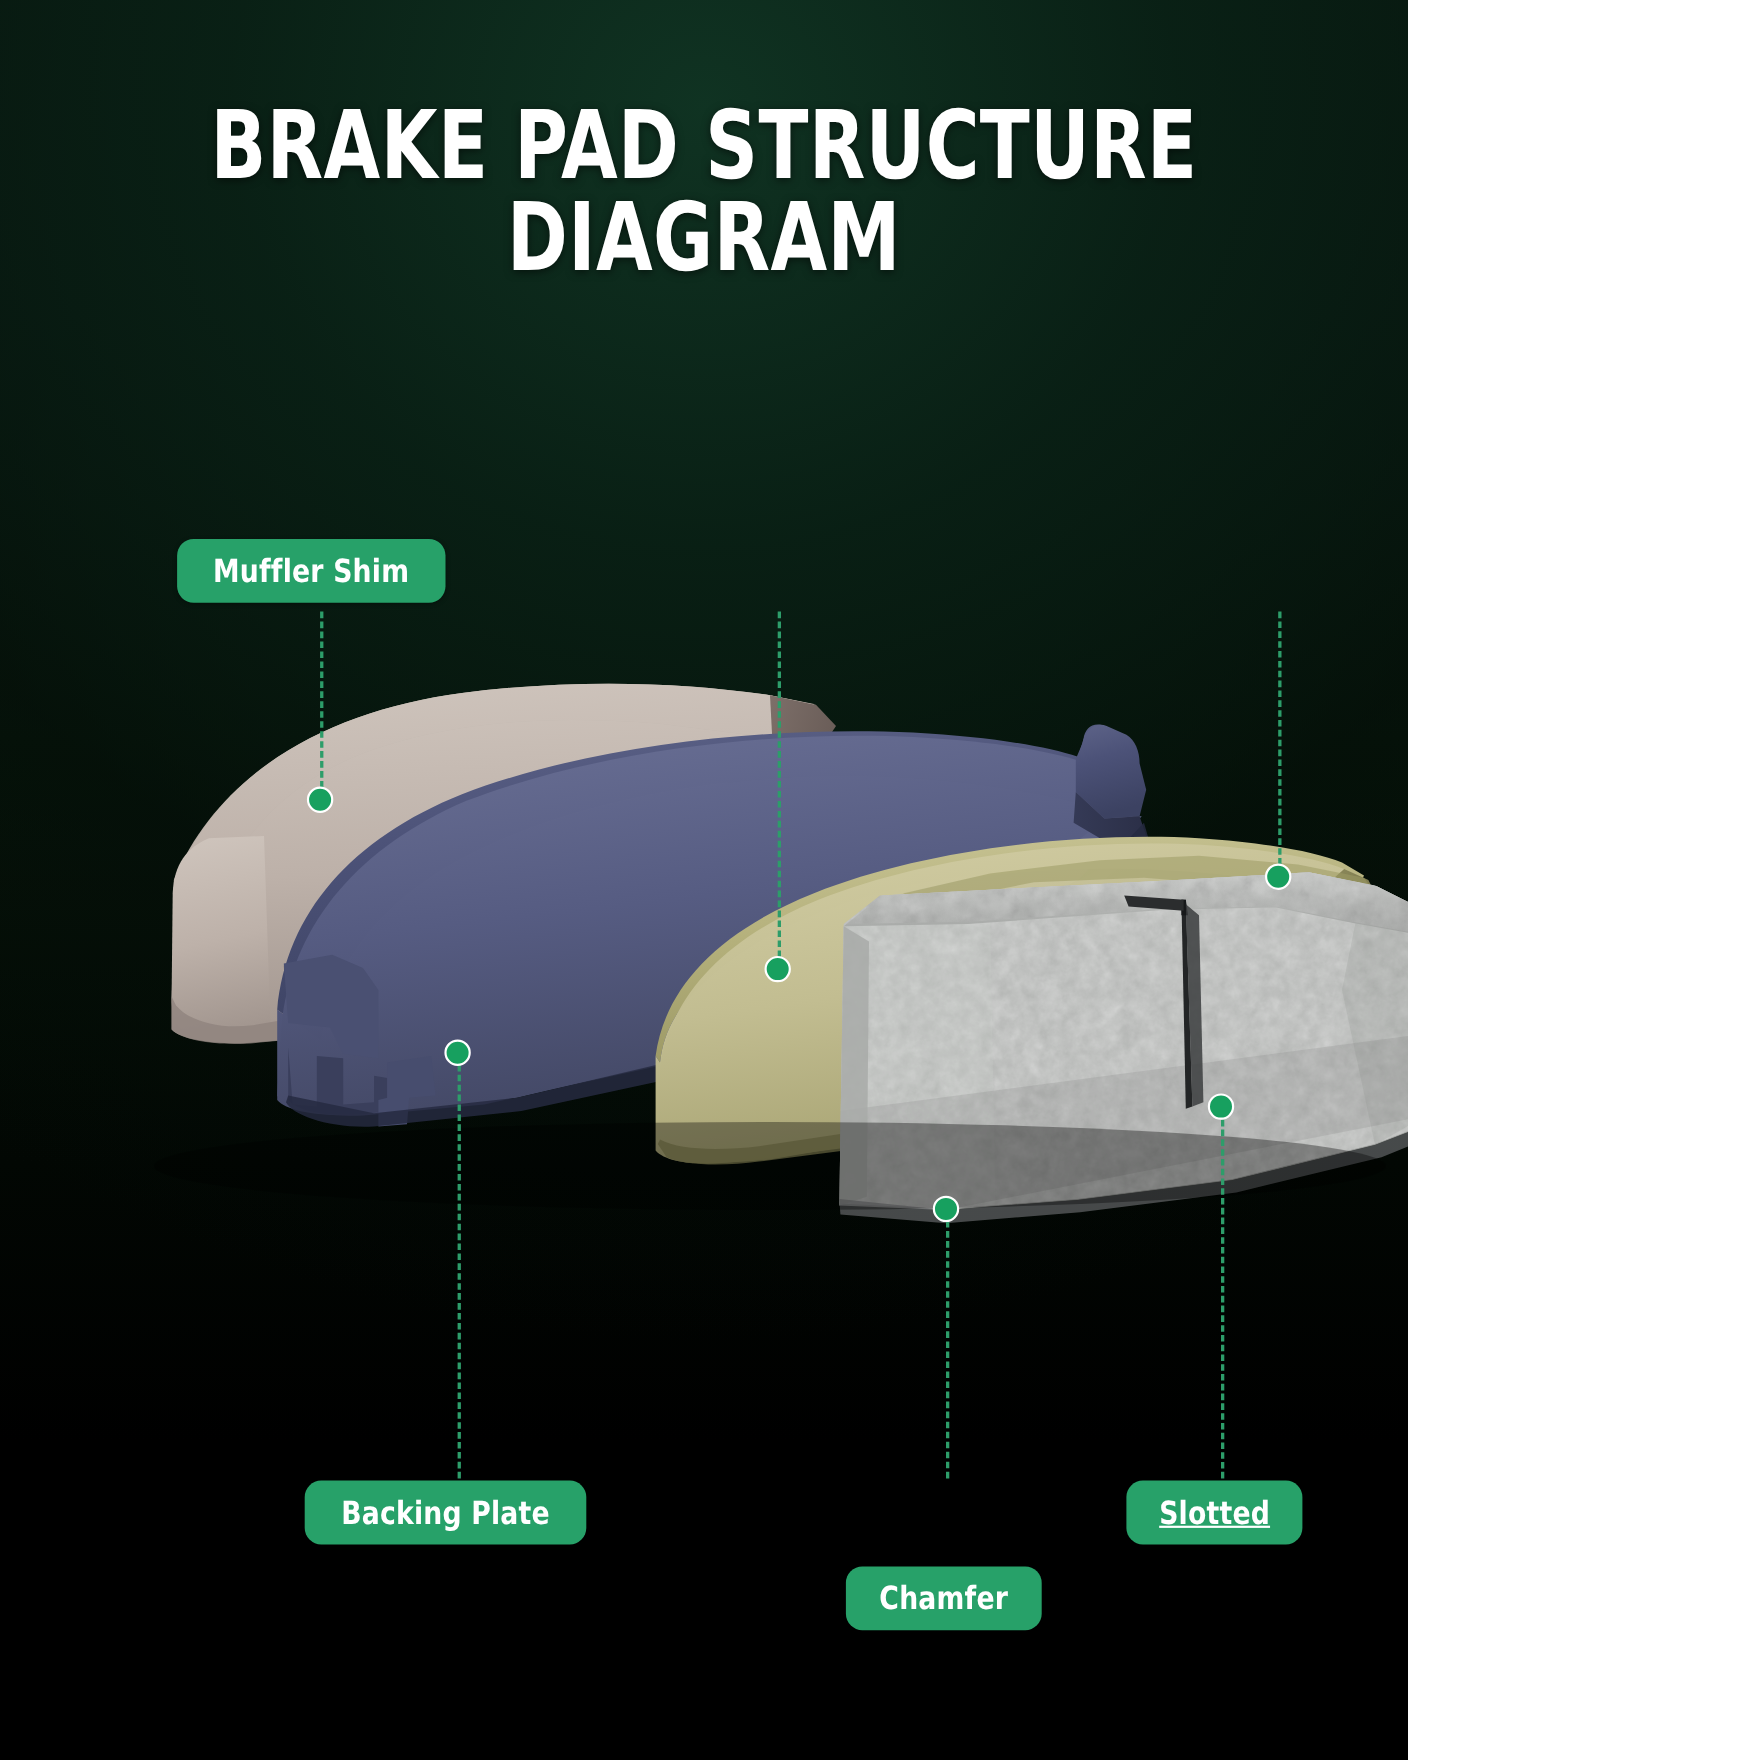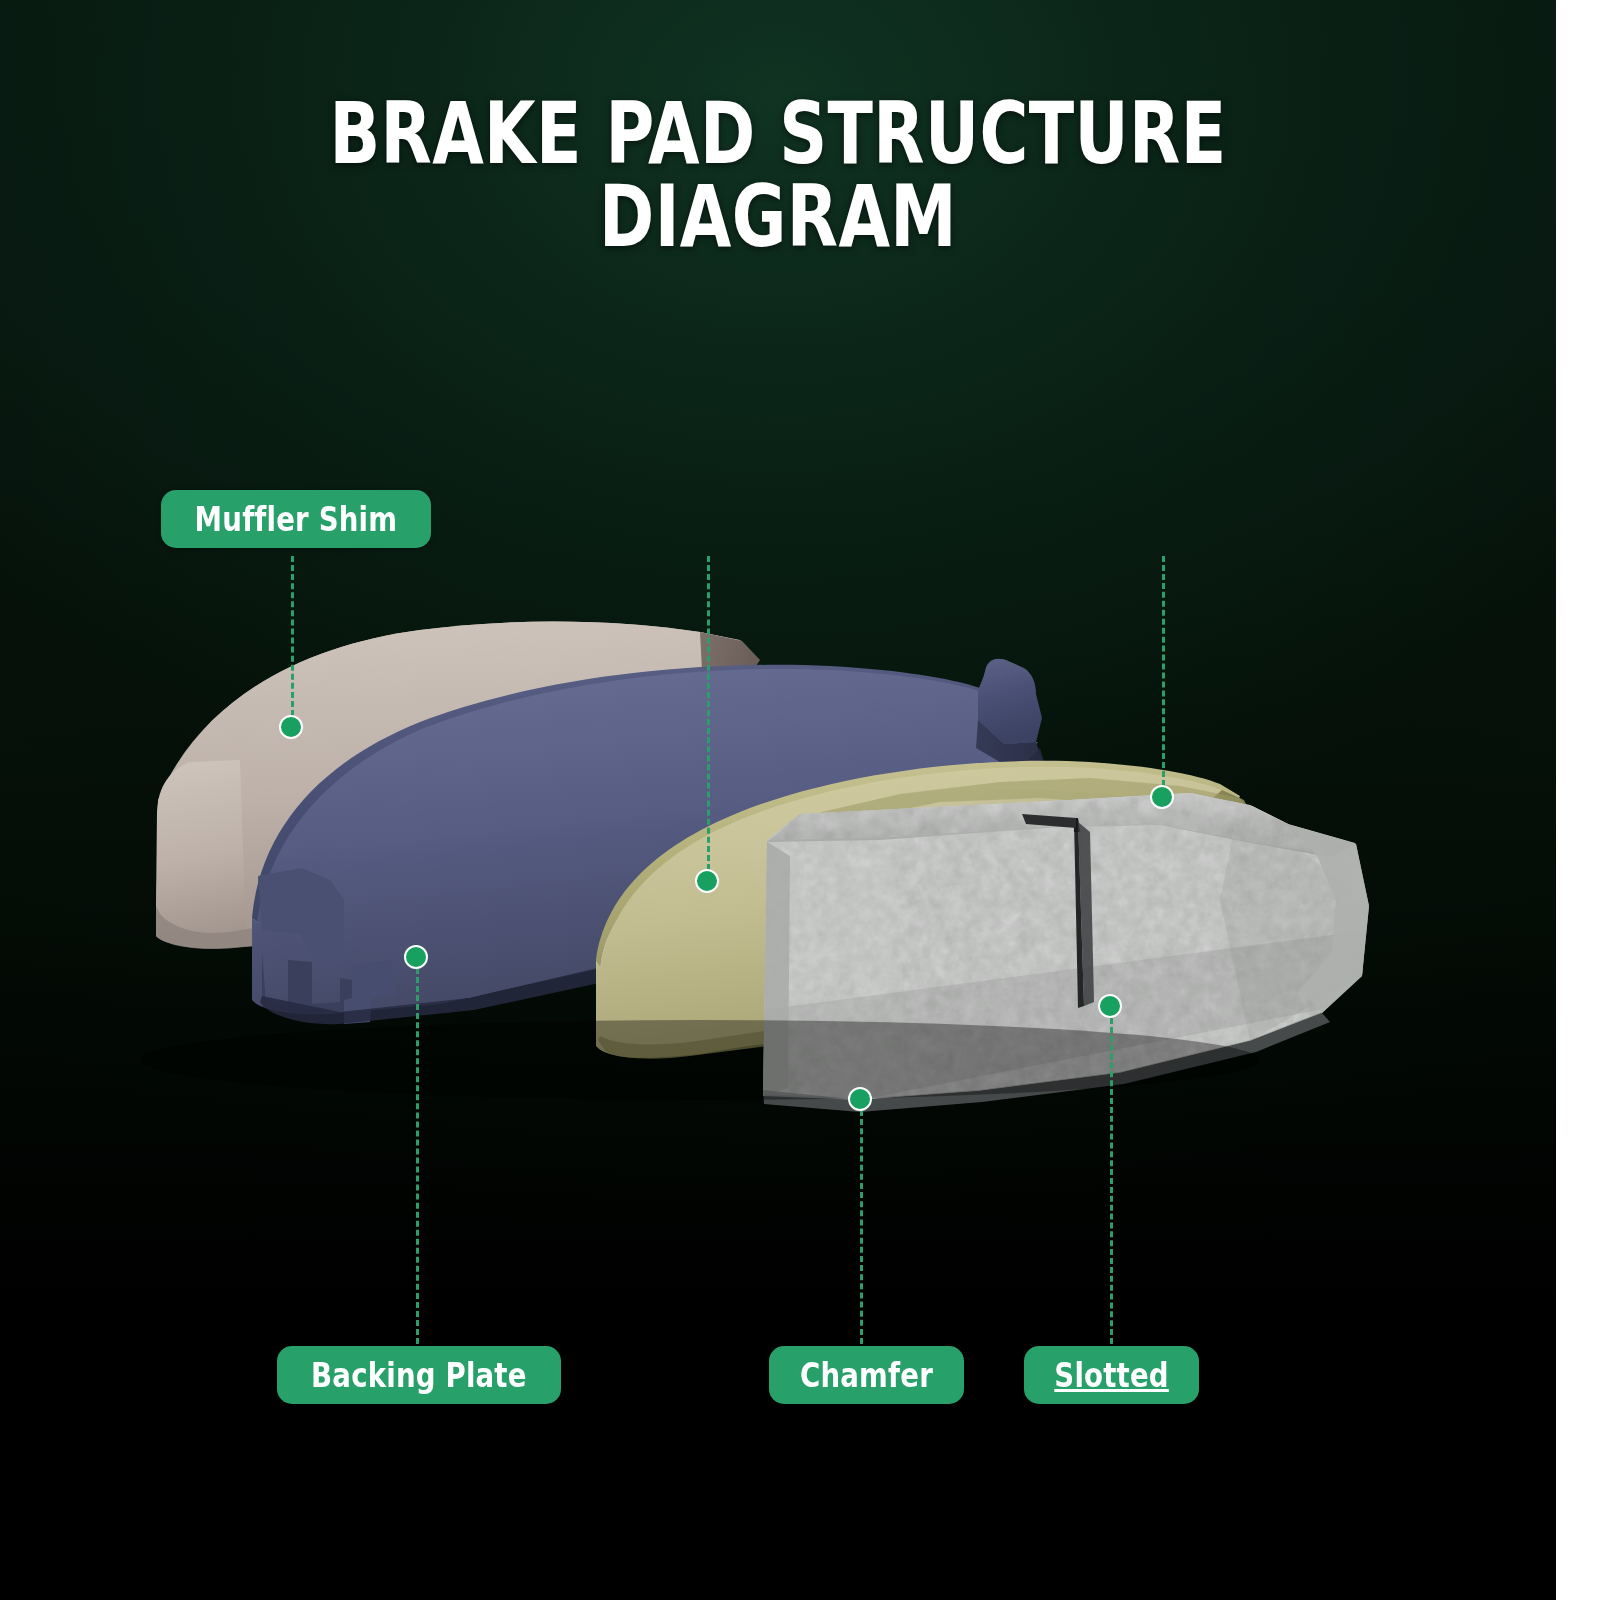--- a/index.html
+++ b/index.html
@@ -5,21 +5,21 @@
   * { margin:0; padding:0; box-sizing:border-box; }
 
   html, body {
     width:1600px; height:1600px;
     overflow:hidden;
     font-family:"Liberation Sans", sans-serif;
   }
 
   #stage{
     position:relative;
-    width:1556px; height:1600px;
+    width:1280px; height:1600px;
     background:
       radial-gradient(ellipse 120% 90% at 50% 6%, rgba(16,52,35,0.95) 0%, rgba(9,32,21,0.85) 28%, rgba(4,14,9,0.55) 55%, rgba(0,0,0,0) 78%),
       linear-gradient(180deg, #0b2015 0%, #0a1d14 18%, #061409 42%, #020703 66%, #000000 82%, #000000 100%);
     overflow:hidden;
   }
 
   
   .title-wrap{
     position:absolute; left:0; top:92px; width:100%;
     text-align:center;
@@ -40,21 +40,21 @@
 
   
   .pill{
     position:absolute;
     display:flex; align-items:center; justify-content:center;
     background:#27a169;
     border-radius:15px;
     color:#ffffff;
     font-family:"DejaVu Sans Condensed","Liberation Sans Narrow","Liberation Sans", sans-serif;
     font-weight:900;
-    font-size:33px;
+    font-size:29px;
     letter-spacing:0.2px;
     padding:0 26px;
     height:58px;
     white-space:nowrap;
     z-index:35;
     box-shadow:0 1px 4px rgba(0,0,0,0.35);
     text-align:right;
   }
   .pill span{ transform:scaleX(0.93); transform-origin:center; display:block; }
 
@@ -310,20 +310,20 @@
   <div class="dot" style="left:416px;  top:957px;"></div>
   <div class="dot" style="left:860px;  top:1099px;"></div>
   <div class="dot" style="left:1110px; top:1006px;"></div>
 
   <div class="pill" style="left:161px; top:490px;">
     <span>Muffler Shim</span>
   </div>
   <div class="pill" style="left:277px; top:1346px;">
     <span>Backing Plate</span>
   </div>
-  <div class="pill" style="left:769px; top:1346px;">
+  <div class="pill" style="left:769px; top:1424px;">
     <span>Chamfer</span>
   </div>
   <div class="pill" style="left:1024px; top:1346px;text-decoration:underline;">
     <span>Slotted</span>
   </div>
 
 </div>
 
 </body></html>

